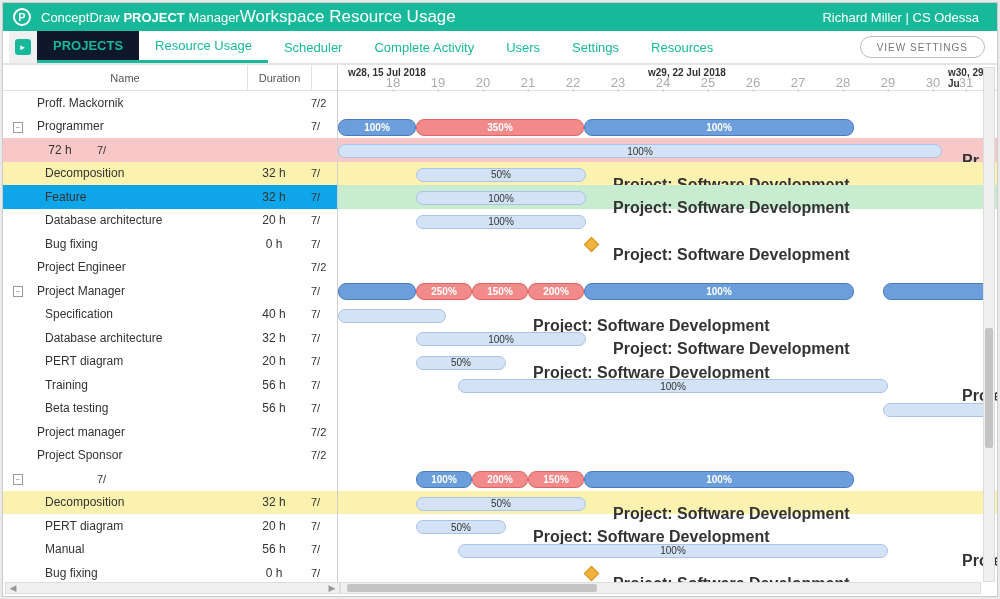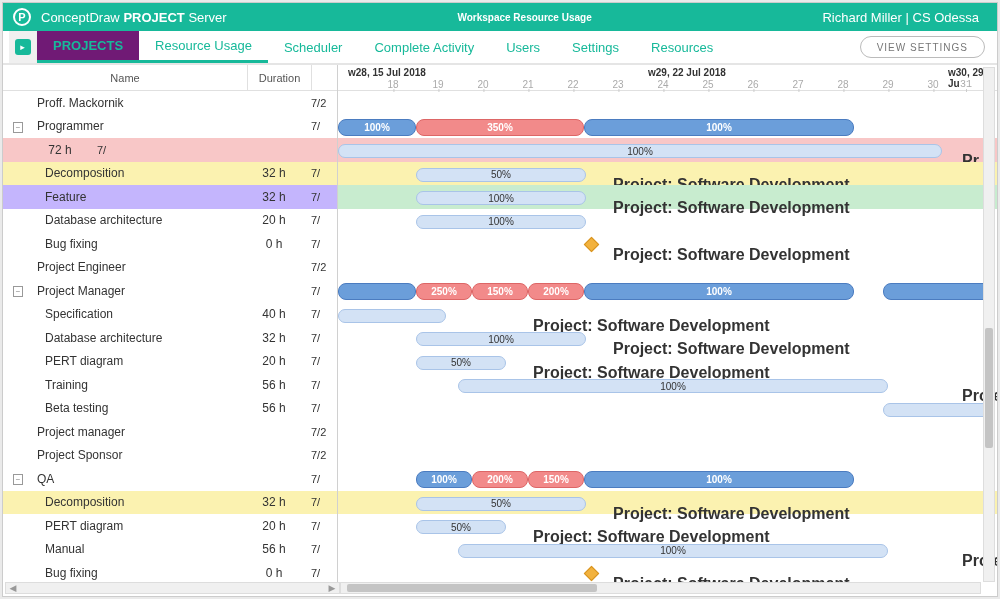--- a/index.html
+++ b/index.html
@@ -34,21 +34,21 @@
     border: 2px solid #fff;
     display: flex;
     align-items: center;
     justify-content: center;
     font-weight: bold;
     font-size: 11px;
     margin-right: 10px;
   }
   .topbar .brand { font-weight: 300; }
   .topbar .brand b { font-weight: 700; }
-  .topbar .title { flex: 1; text-align: center; font-size: 10px; font-weight: 700; }
+  .topbar .title { flex: 1; text-align: left; font-size: 17px; font-weight: 400; }
   .topbar .user { text-align: right; font-size: 13px; }
 
   
   .navbar {
     height: 34px;
     background: #fff;
     display: flex;
     align-items: stretch;
     border-bottom: 2px solid #e5e5e5;
     padding-left: 6px;
@@ -71,21 +71,21 @@
     color: #17b99a;
     font-size: 13px;
     cursor: pointer;
   }
   .navbar .tab.active {
     color: #17b99a;
     font-weight: 600;
     border-bottom: 3px solid #17b99a;
     background: #f7f7f7;
   }
-  .navbar .tab.projects { background:#701a75; color:#17b99a; font-weight:600;}
+  .navbar .tab.projects { background:#0f172a; color:#17b99a; font-weight:600;}
   .navbar .spacer { flex: 1; }
   .navbar .view-btn {
     align-self: center;
     height: 22px;
     padding: 0 16px;
     border: 1px solid #bbb;
     border-radius: 12px;
     font-size: 10px;
     letter-spacing: 1px;
     color: #777;
@@ -156,21 +156,21 @@
   .row .rcut {
     width: 26px;
     text-align: left;
     font-size: 11px;
     color: #333;
     white-space: nowrap;
     overflow: hidden;
   }
   .row.hl-pink { background: #f8c7c7; }
   .row.hl-yellow { background: #fbf2b0; }
-  .row.hl-green { background: #c4b5fd; }
+  .row.hl-green { background: #0ea5e9; }
 
   
   .right-pane {
     flex: 1;
     position: relative;
     overflow: hidden;
     background: #fff;
   }
   .time-header {
     height: 26px;
@@ -186,21 +186,21 @@
     font-weight: bold;
   }
   .time-header .ticks {
     position: absolute;
     bottom: 0; left: 0; right: 0;
     height: 10px;
   }
   .time-header .tick {
     position: absolute;
     bottom: 0;
-    font-size: 10px;
+    font-size: 13px;
     color: #aaa;
     transform: translateX(-50%);
   }
   .time-header .tick::after {
     content:"";
     position:absolute;
     left:50%; bottom:-2px;
     width:1px; height:3px; background:#ccc;
   }
 
@@ -277,21 +277,21 @@
   .hscroll2 .thumb{position:absolute;top:1px;bottom:1px;left:6px;width:250px;background:#c4c4c4;border-radius:2px;}
 </style>
 </head>
 <body>
 
 <div class="frame">
 
   <div class="topbar">
     <div class="logo">P</div>
     <span class="brand">
-      <span>ConceptDraw </span><b>PROJECT</b><span> Server</span>
+      <span>ConceptDraw </span><b>PROJECT</b><span> Manager</span>
     </span>
     <div class="title">Workspace Resource Usage</div>
     <div class="user">Richard Miller | CS Odessa</div>
   </div>
 
   <div class="navbar">
     <div class="side-btn">
       <div class="dot">
           <span style="color:#fff;font-size:9px;">▸</span>
         </div>
@@ -406,21 +406,20 @@
             <div class="rcut">7/2</div>
           </div>
           <div class="row indent1">
             <div class="toggler"></div>
             <div class="rname">Project Sponsor</div>
             <div class="rdur"></div>
             <div class="rcut">7/2</div>
           </div>
           <div class="row indent1">
             <div class="toggler"><span style="border:1px solid #999;padding:0 2px;font-size:8px;">−</span></div>
-            <div class="rname">QA</div>
             <div class="rdur"></div>
             <div class="rcut">7/</div>
           </div>
           <div class="row indent2 hl-yellow">
             <div class="toggler"></div>
             <div class="rname">Decomposition</div>
             <div class="rdur">32 h</div>
             <div class="rcut">7/</div>
           </div>
           <div class="row indent2">
@@ -456,21 +455,21 @@
             <div class="tick" style="left: 190px;">21</div>
             <div class="tick" style="left: 235px;">22</div>
             <div class="tick" style="left: 280px;">23</div>
             <div class="tick" style="left: 325px;">24</div>
             <div class="tick" style="left: 370px;">25</div>
             <div class="tick" style="left: 415px;">26</div>
             <div class="tick" style="left: 460px;">27</div>
             <div class="tick" style="left: 505px;">28</div>
             <div class="tick" style="left: 550px;">29</div>
             <div class="tick" style="left: 595px;">30</div>
-            <div class="tick" style="left: 628px; font-family: Liberation Mono, monospace;">31</div>
+            <div class="tick" style="left: 628px;">31</div>
           </div>
         </div>
       <div class="chart-rows" id="chart-rows">
           <div class="chart-row"></div>
           <div class="chart-row">
             <div class="bar blue" style="left: 0px; width: 78px;">100%</div>
             <div class="bar red" style="left: 78px; width: 168px;">350%</div>
             <div class="bar blue" style="left: 246px; width: 270px;">100%</div>
           </div>
           <div class="chart-row hl-pink">

